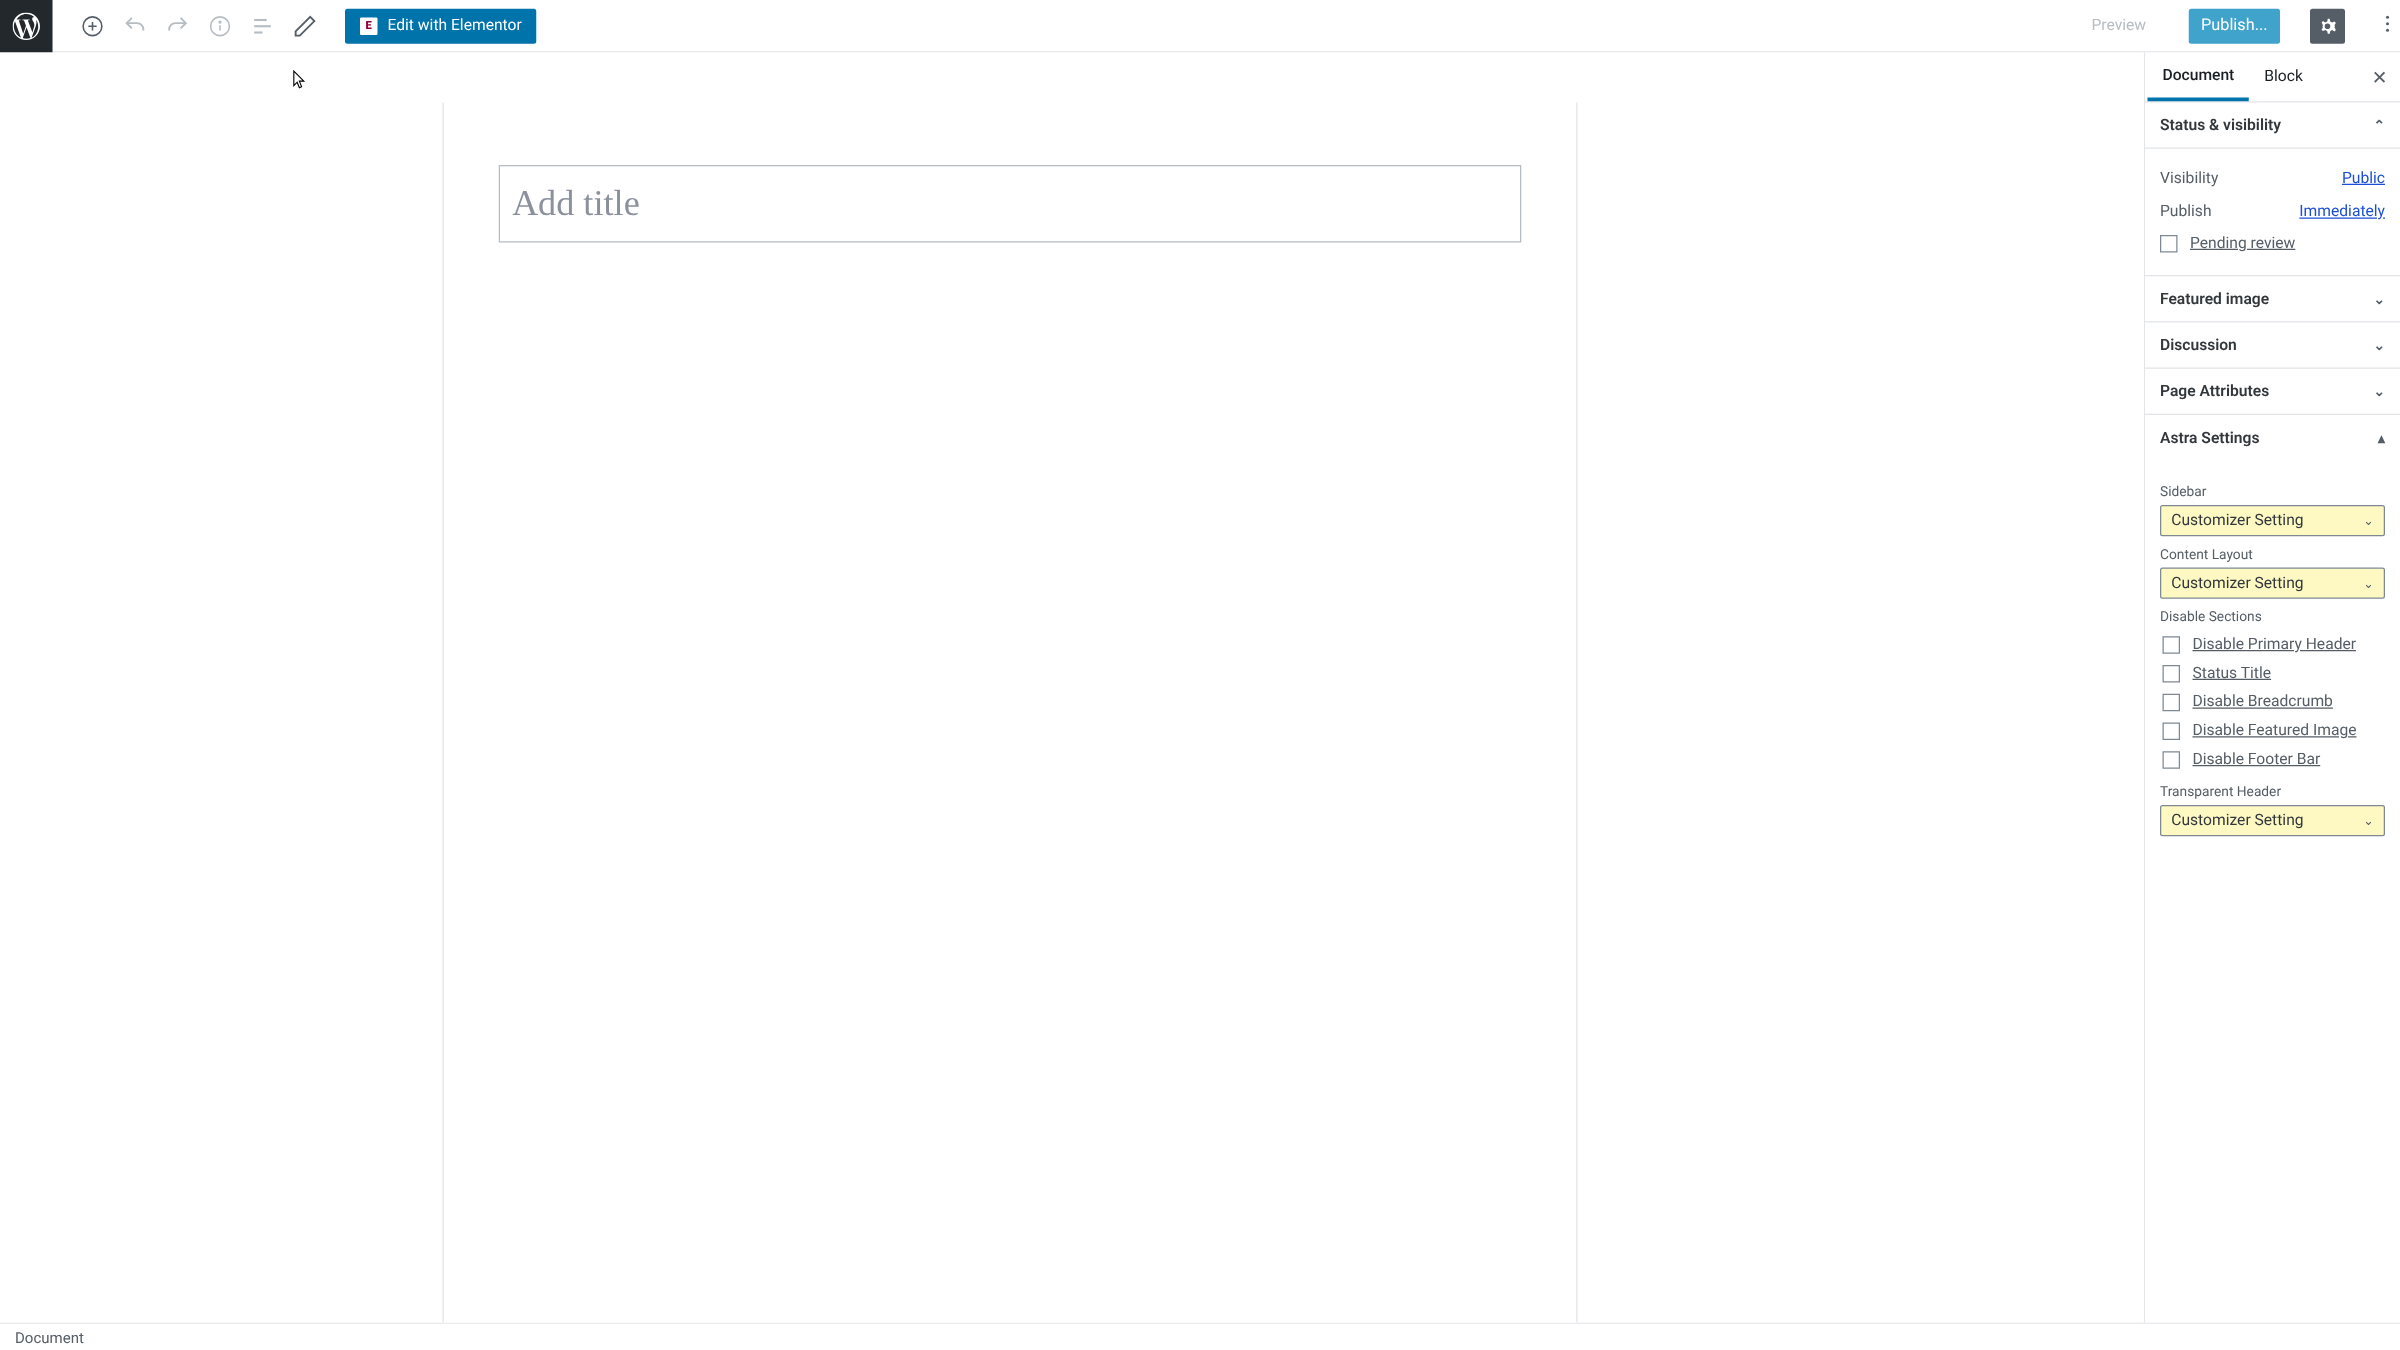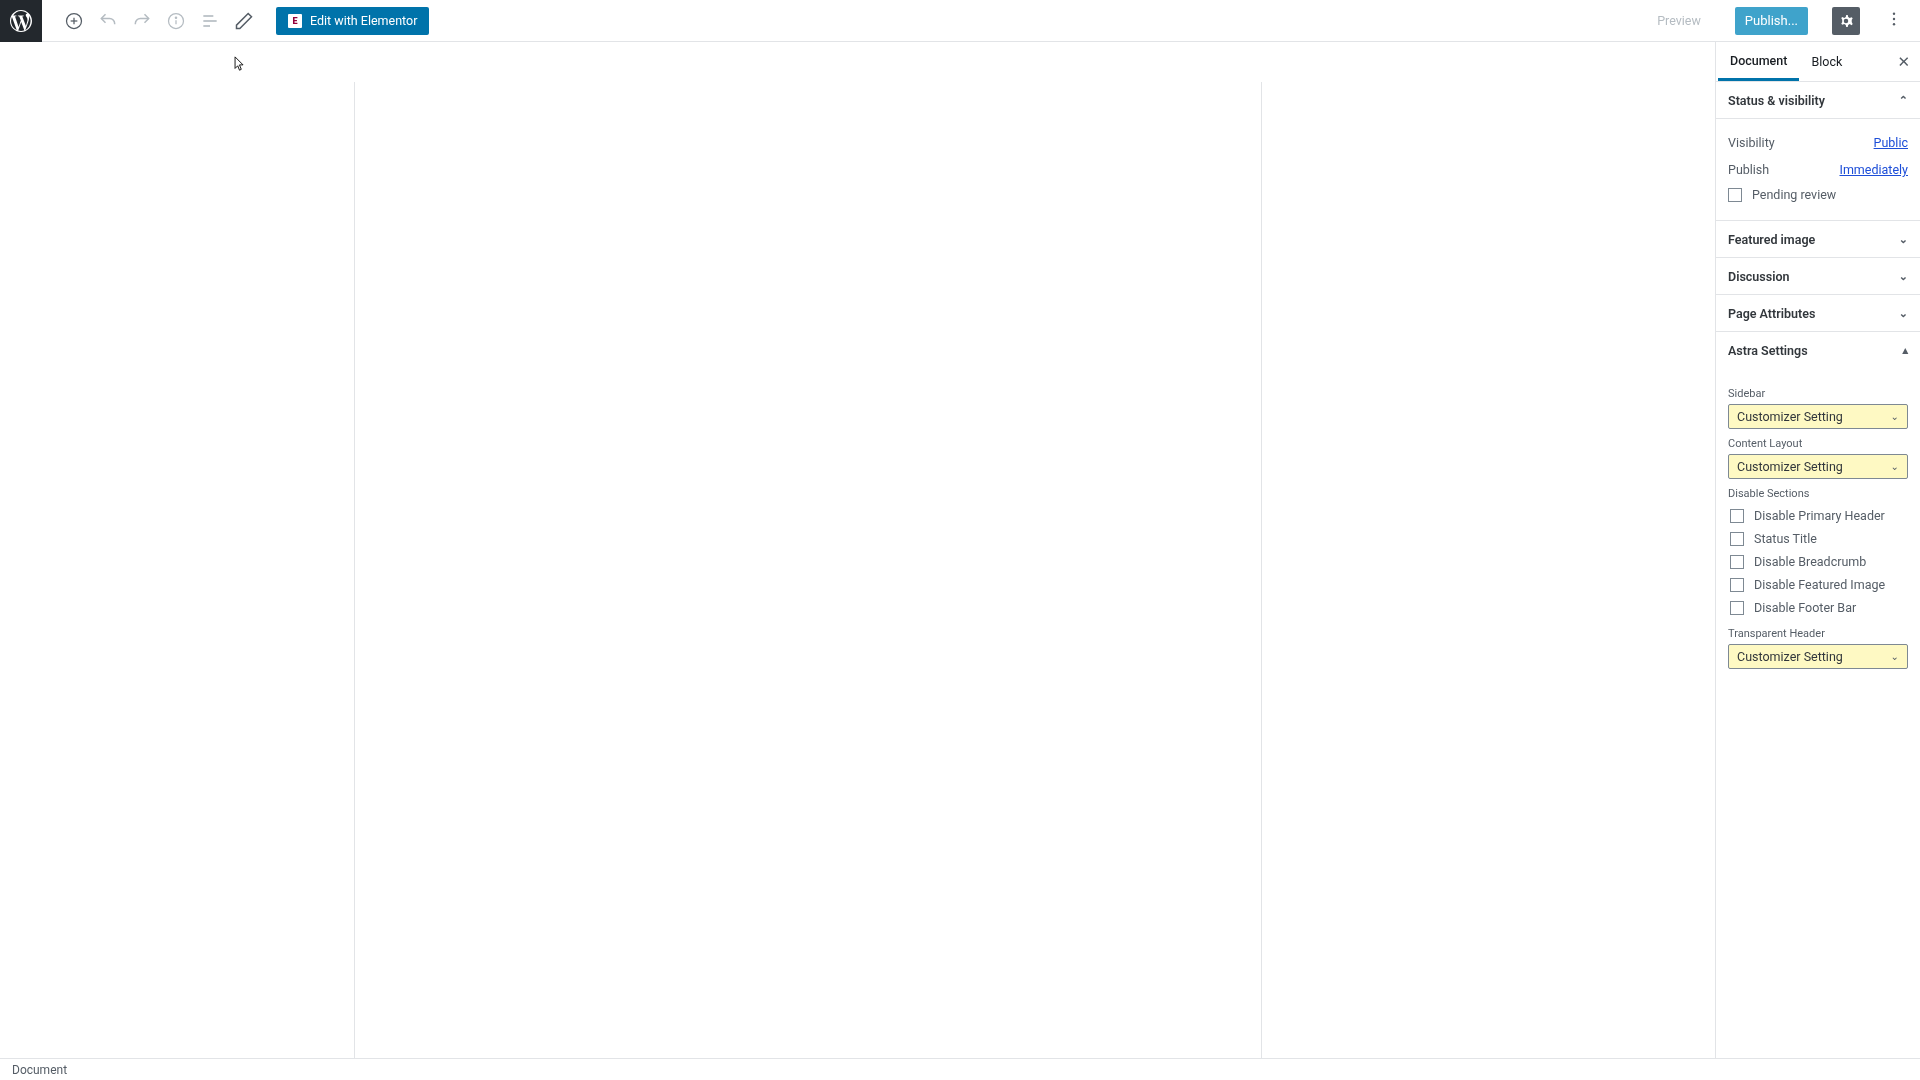--- a/index.html
+++ b/index.html
@@ -73,21 +73,21 @@
       align-items: center;
       justify-content: center;
       border-radius: 1px;
     }
     
     .tb-right {
       margin-left: auto;
       display: flex;
       align-items: center;
       gap: 24px;
-      padding-right: 16px;
+      padding-right: 0;
     }
     
     .preview-btn {
       color: #b5bcc2;
       background: transparent;
       border: none;
       padding: 6px 10px;
       font-size: 12.5px;
       cursor: pointer;
     }
@@ -276,20 +276,21 @@
     .row .label { color: #555d66; }
     .row .link { color: #1d4ed8; text-decoration: underline; cursor: pointer; }
     
     .cb-row {
       display: flex;
       align-items: center;
       gap: 10px;
       padding: 4px 0;
       font-size: 12.5px;
       color: #555d66;
+      text-decoration: underline;
     }
     
     .cb {
       width: 14px;
       height: 14px;
       border: 1.5px solid #7e8993;
       background: #fff;
       flex-shrink: 0;
     }
     
@@ -403,20 +404,23 @@
     </button>
   </div>
 </div>
 
 <div class="main-area">
   <div class="editor-col">
     <svg class="cursor-img" viewBox="0 0 12 18">
         <path d="M1 1l0 13 3-3 2 5 2-1-2-5 4 0z" fill="#fff" stroke="#000" stroke-width="1"></path>
       </svg>
     <div class="canvas">
+      <div class="title-box">
+        <input type="text" placeholder="Add title" style="">
+      </div>
     </div>
   </div>
 
   <div class="sidebar">
     <div class="sb-tabs">
       <div class="sb-tab active">Document</div>
       <div class="sb-tab">Block</div>
       <div class="sb-close">✕</div>
     </div>
 

